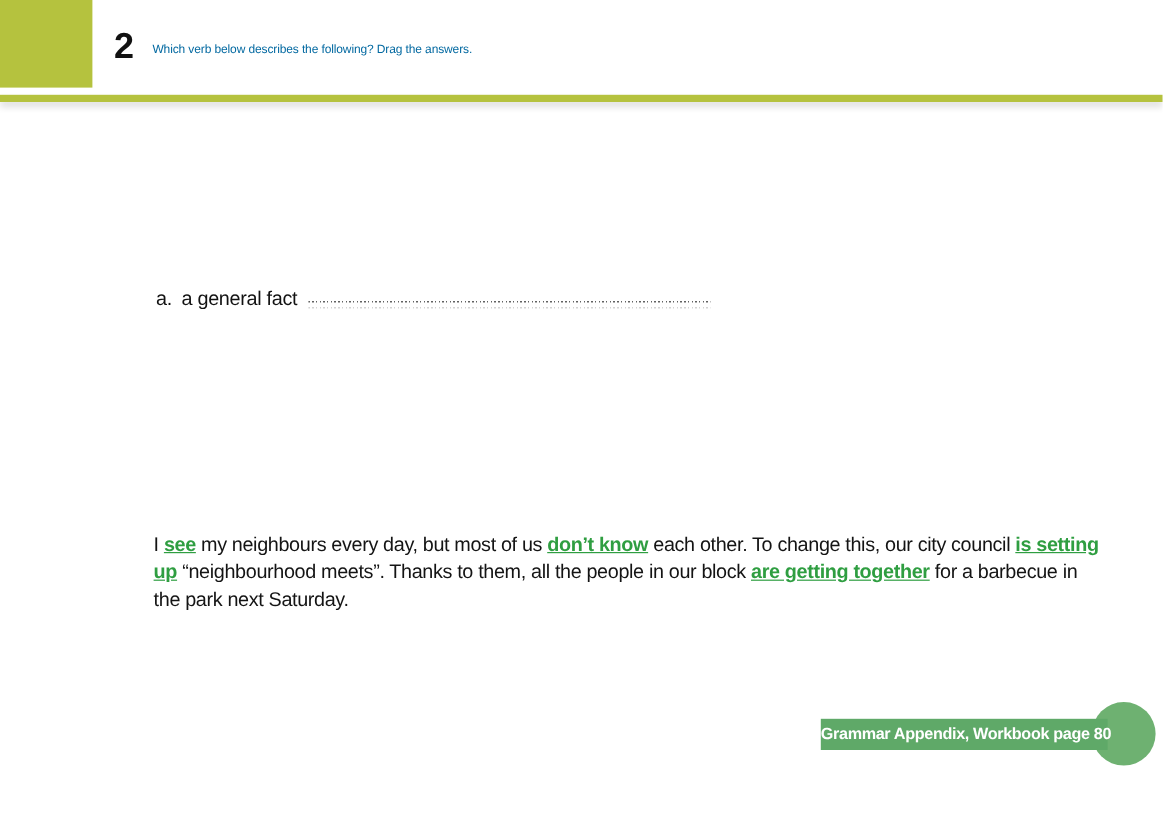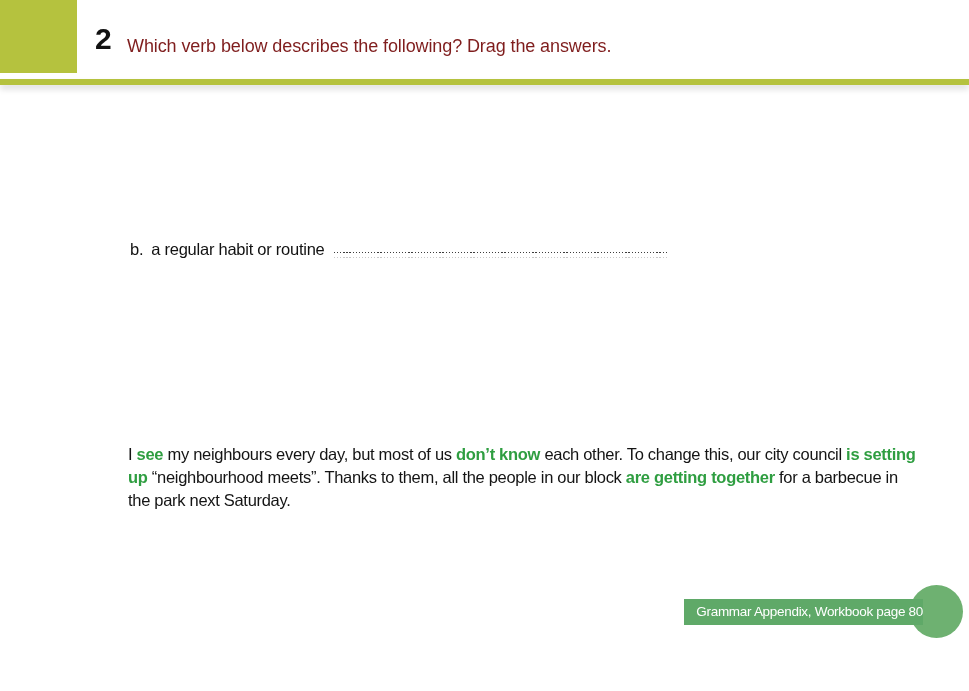--- a/index.html
+++ b/index.html
@@ -23,21 +23,21 @@
     width:77px;height:73px;
     background:var(--lime);
   }
   .exercise-number{
     position:absolute;left:95px;top:22px;
     font-size:30px;font-weight:bold;color:#111;
     letter-spacing:-0.5px;
   }
   .instruction{
     position:absolute;left:127px;top:36px;
-    font-size:18px;color:#7f1d1d;
+    font-size:10px;color:#0369a1;
     letter-spacing:-0.1px;
   }
   .divider-rule{
     position:absolute;left:0;top:79px;
     width:969px;height:6px;
     background:var(--lime);
     box-shadow:0 4px 6px rgba(0,0,0,0.14);
   }
   
   .items{
@@ -72,55 +72,56 @@
   .passage{
     position:absolute;left:128px;top:443px;
     width:792px;
     font-size:16.5px;line-height:23px;
     color:#141414;
     letter-spacing:-0.3px;
   }
   .passage .green{
     color:var(--highlight);
     font-weight:bold;
+    text-decoration:underline;
   }
   
   .footer-circle{
     position:absolute;left:910px;top:585px;
     width:53px;height:53px;border-radius:50%;
     background:var(--circle);
   }
   .footer-bar{
     position:absolute;left:684px;top:599px;
     width:239px;height:26px;line-height:26px;
     background:var(--badge);
-    color:#fff;font-weight:normal;
+    color:#fff;font-weight:bold;
     font-size:13.5px;letter-spacing:-0.3px;
     text-align:right;
     white-space:nowrap;
   }
 </style>
 </head>
 <body>
 
 <div class="page">
 
   <div class="corner-square"></div>
 
   <div class="exercise-number">2</div>
 
   <div class="instruction">Which verb below describes the following? Drag the answers.</div>
 
   <div class="divider-rule"></div>
 
   <div class="items">
+  <div class="item">
+    <span class="item-letter">a.</span><span class="item-label">a general fact</span><span class="dots"></span>
+  </div>
 
-  <div class="item">
-    <span class="item-letter">b.</span><span class="item-label">a regular habit or routine</span><span class="dots"></span>
-  </div>
 
 
 </div>
 
   <p class="passage"><span>I </span><span class="green">see</span><span> my neighbours every day, but most of us </span><span class="green">don’t know</span><span> each other. To change this, our city council </span><span class="green">is setting up</span><span> “neighbourhood meets”. Thanks to them, all the people in our block </span><span class="green">are getting together</span><span> for a barbecue in the park next Saturday.</span></p>
 
   <div class="footer-circle"></div>
   <div class="footer-bar">Grammar Appendix, Workbook page 80</div>
 
 </div>

